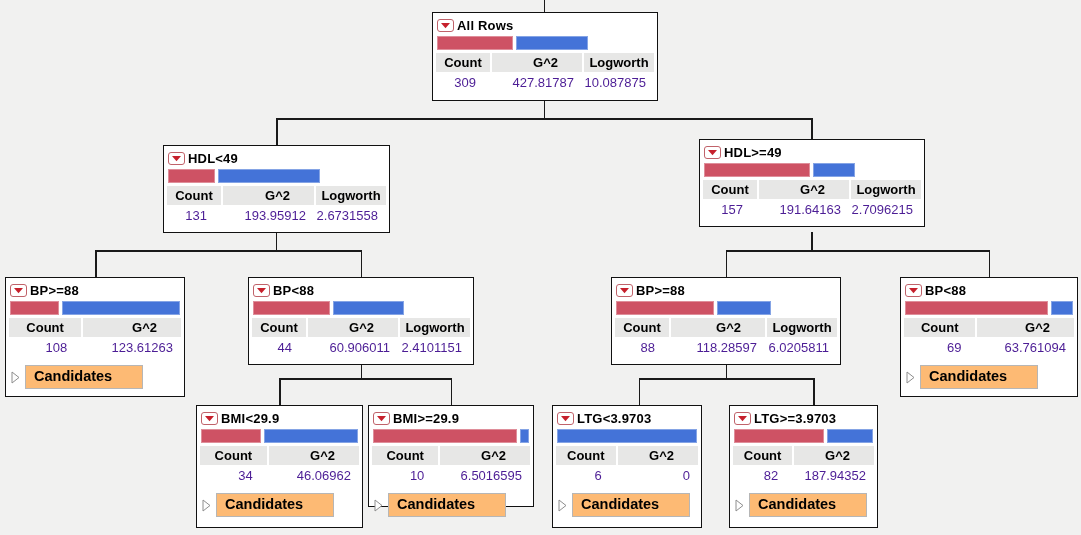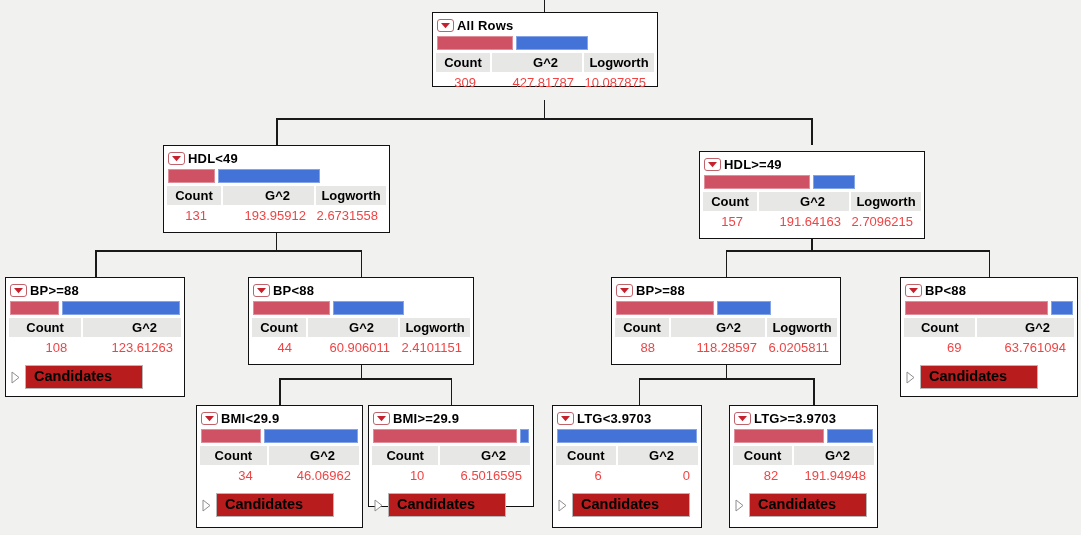--- a/index.html
+++ b/index.html
@@ -31,29 +31,29 @@
   .seg.blue{background:#4473d8;flex:1 1 auto;}
 
   .cols{display:grid;gap:2px;margin-top:1px;}
   .n3 .cols{grid-template-columns:54px 1fr 70px;}
   .n2 .cols{grid-template-columns:42% 1fr;}
   .cell{font-size:13px;height:19px;line-height:19px;white-space:nowrap;overflow:hidden;}
   .header .cell{background:#e7e7e6;font-weight:bold;color:#000;}
   .header .c-count{text-align:center;}
   .header .c-g2{text-align:right;padding-right:24px;}
   .header .c-lw{text-align:center;}
-  .values .cell{text-align:right;color:#ef4444;}
+  .values .cell{text-align:right;color:#4c1d95;}
   .values .c-count{padding-right:14px;}
   .values .c-g2{padding-right:8px;}
   .values .c-lw{padding-right:8px;}
 
   .cand-row{display:flex;align-items:center;gap:5px;margin:8px 0 0 2px;}
   .disclosure{display:inline-flex;width:9px;height:13px;flex:0 0 9px;cursor:pointer;}
   .cand-btn{
-    border:1px solid #b6b6b6;background:#b91c1c;
+    border:1px solid #b6b6b6;background:#fdba74;
     font-weight:bold;font-size:14.5px;color:#000;
     padding:2px 12px 4px 8px;min-width:96px;cursor:pointer;
     white-space:nowrap;
   }
 </style>
 </head>
 <body>
 
 <div id="canvas">
 
@@ -72,21 +72,21 @@
   <div class="line" style="left:988.5px;top:250px;width:1.5px;height:27px;"></div>
   <div class="line" style="left:360.5px;top:365px;width:1.5px;height:14px;"></div>
   <div class="line" style="left:279px;top:378px;width:172.5px;height:1.5px;"></div>
   <div class="line" style="left:279px;top:378px;width:1.5px;height:27px;"></div>
   <div class="line" style="left:450.5px;top:378px;width:1.5px;height:27px;"></div>
   <div class="line" style="left:725.5px;top:365px;width:1.5px;height:14px;"></div>
   <div class="line" style="left:639px;top:378px;width:174.5px;height:1.5px;"></div>
   <div class="line" style="left:638.5px;top:378px;width:1.5px;height:27px;"></div>
   <div class="line" style="left:813px;top:378px;width:1.5px;height:27px;"></div>
 
-  <div class="node n3" style="left:432px;top:12px;width:226px;height:75px;">
+  <div class="node n3" style="left:432px;top:12px;width:226px;height:89px;">
     <div class="title-row">
       <span class="menu-icon">
         <svg width="17" height="13" viewBox="0 0 17 13">
             <rect x="0.5" y="0.5" width="16" height="12" rx="2.5" fill="#ffffff" stroke="#c0626a"></rect>
             <path d="M4 4 L13 4 L8.5 9.2 Z" fill="#c6202c"></path>
           </svg>
       </span>
       <span class="title">All Rows</span>
     </div>
     <div class="bar-row">
@@ -124,21 +124,21 @@
       <div class="cell c-g2">G^2</div>
       <div class="cell c-lw">Logworth</div>
     </div>
     <div class="cols values">
       <div class="cell c-count">131</div>
       <div class="cell c-g2">193.95912</div>
       <div class="cell c-lw">2.6731558</div>
     </div>
   </div>
 
-  <div class="node n3" style="left:699px;top:151px;width:226px;height:88px;">
+  <div class="node n3" style="left:699px;top:139px;width:226px;height:88px;">
     <div class="title-row">
       <span class="menu-icon">
         <svg width="17" height="13" viewBox="0 0 17 13">
             <rect x="0.5" y="0.5" width="16" height="12" rx="2.5" fill="#ffffff" stroke="#c0626a"></rect>
             <path d="M4 4 L13 4 L8.5 9.2 Z" fill="#c6202c"></path>
           </svg>
       </span>
       <span class="title">HDL&gt;=49</span>
     </div>
     <div class="bar-row">
@@ -382,21 +382,21 @@
     <div class="bar-row">
       <div class="seg red" style="flex: 0 1 65%;"></div>
       <div class="seg blue"></div>
     </div>
     <div class="cols header">
       <div class="cell c-count">Count</div>
       <div class="cell c-g2">G^2</div>
     </div>
     <div class="cols values">
       <div class="cell c-count">82</div>
-      <div class="cell c-g2">191.94948</div>
+      <div class="cell c-g2">187.94352</div>
     </div>
     <div class="cand-row">
       <span class="disclosure">
         <svg width="9" height="13" viewBox="0 0 9 13">
             <path d="M1 1 L8 6.5 L1 12 Z" fill="#fdfdfd" stroke="#8e8e8e"></path>
           </svg>
       </span>
       <div class="cand-btn">Candidates</div>
     </div>
   </div>

